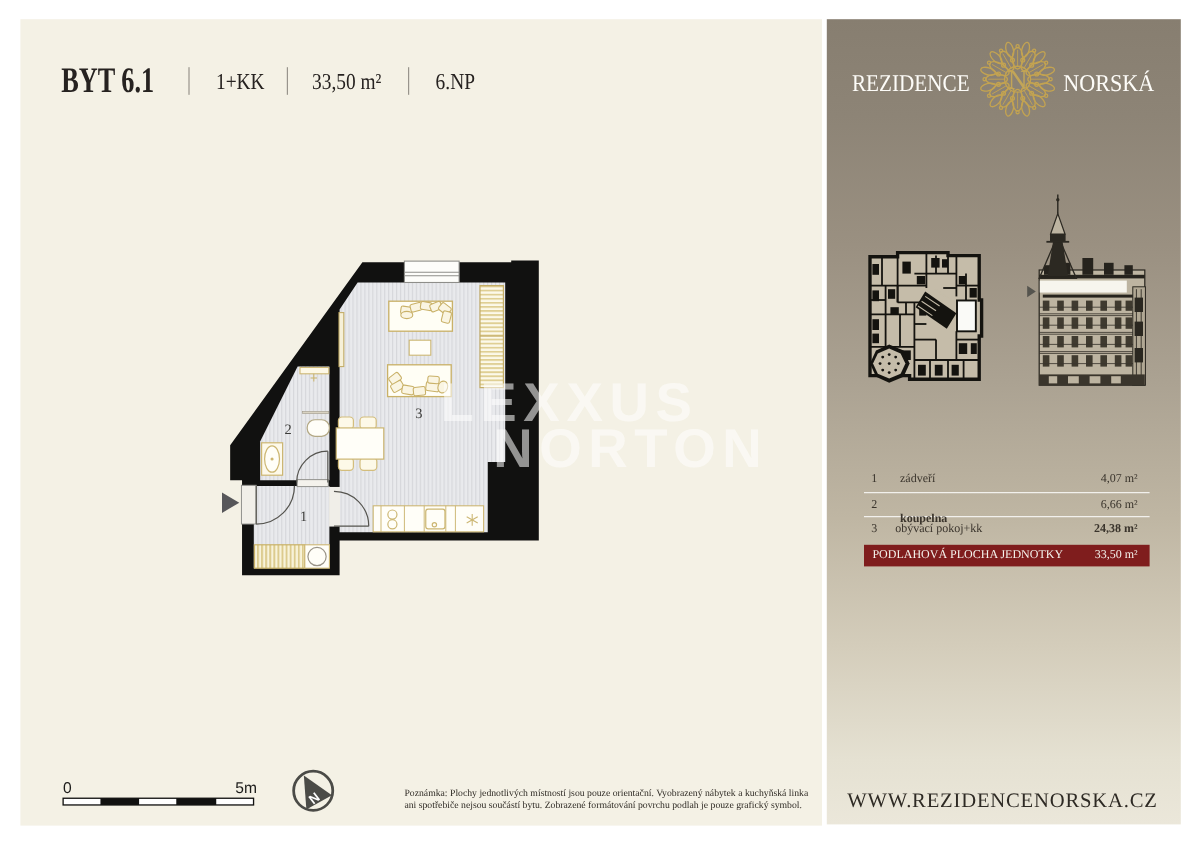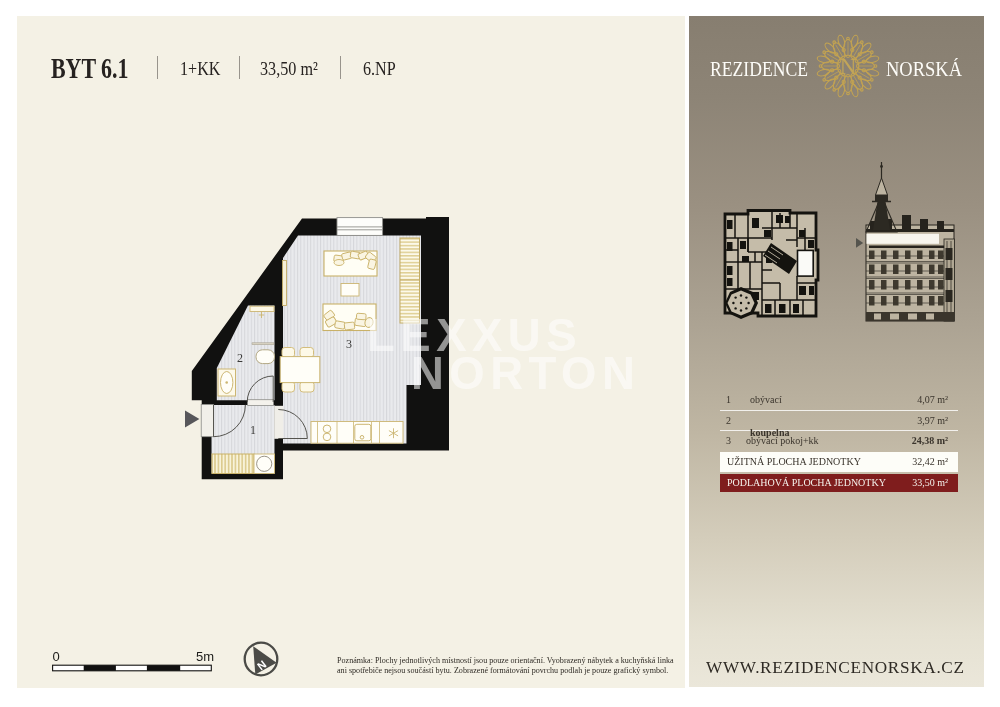--- a/index.html
+++ b/index.html
@@ -25,40 +25,36 @@
 <div class="abs" style="left:260px;top:58px;font-size:19px;color:#262220;transform:scaleX(0.85);transform-origin:0 0;">33,50 m²</div>
 
 <div class="abs" style="left:340px;top:56px;width:1px;height:23px;background:#98948c;"></div>
 
 <div class="abs" style="left:363px;top:58px;font-size:19px;color:#262220;transform:scaleX(0.85);transform-origin:0 0;">6.NP</div>
 
 <div class="abs" style="left:720px;top:390px;width:238px;font-size:10px;color:#3a342c;">
 
   <div style="position:relative;height:20.5px;border-bottom:1px solid rgba(255,255,255,0.8);">
     <span style="position:absolute;left:6px;top:4px;">1</span>
-      <span style="position:absolute;left:30px;top:4px;">obývací</span>
+      <span style="position:absolute;left:30px;top:4px;">zádveří</span>
       <span style="position:absolute;right:10px;top:4px;">4,07 m²</span>
   </div>
 
   <div style="position:relative;height:20.5px;border-bottom:1px solid rgba(255,255,255,0.8);">
     <span style="position:absolute;left:6px;top:4px;">2</span>
       <span style="position:absolute;left:30px;top:16px;font-weight:bold;">koupelna</span>
-      <span style="position:absolute;right:10px;top:4px;">3,97 m²</span>
+      <span style="position:absolute;right:10px;top:4px;">6,66 m²</span>
   </div>
 
   <div style="position:relative;height:20.5px;">
     <span style="position:absolute;left:6px;top:4px;">3</span>
       <span style="position:absolute;left:26px;top:4px;text-align:center;">obývací pokoj+kk</span>
       <span style="position:absolute;right:10px;top:4px;font-weight:bold;">24,38 m²</span>
   </div>
 
-  <div style="position:relative;height:20.4px;background:#fdfdf8;">
-    <span style="position:absolute;left:7px;top:4px;">UŽITNÁ PLOCHA JEDNOTKY</span>
-      <span style="position:absolute;right:10px;top:4px;">32,42 m²</span>
-  </div>
   <div style="height:2.1px;"></div>
 
   <div style="position:relative;height:18px;background:#7f1d1d;color:#f4f2ec;">
     <span style="position:absolute;left:7px;top:3px;">PODLAHOVÁ PLOCHA JEDNOTKY</span>
       <span style="position:absolute;right:10px;top:3px;">33,50 m²</span>
   </div>
 </div>
 
 <div class="abs" style="left:313px;top:656px;width:360px;font-size:8.1px;line-height:9.9px;color:#2e2a24;margin-left:24px;">
 Poznámka: Plochy jednotlivých místností jsou pouze orientační. Vyobrazený nábytek a kuchyňská linka<br>

